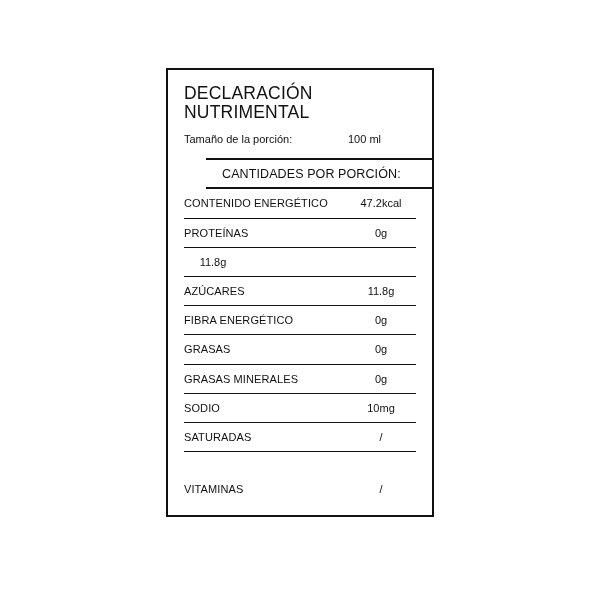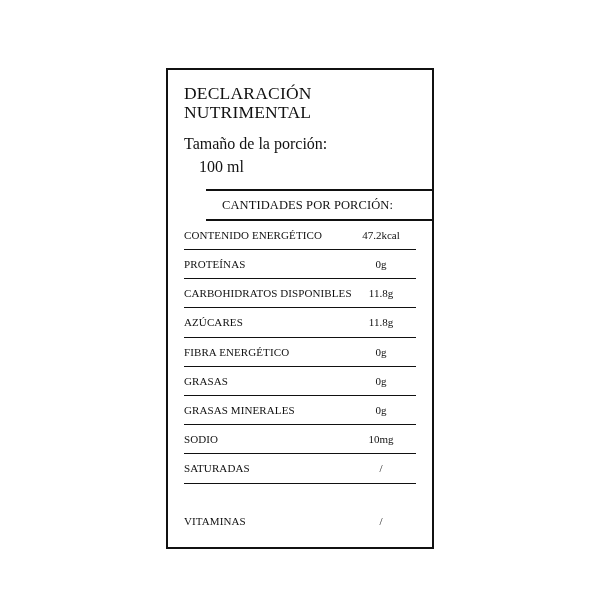--- a/index.html
+++ b/index.html
@@ -10,21 +10,20 @@
     background: #ffffff;
     font-family: "Liberation Sans", sans-serif;
   }
 
   #page {
     position: relative;
     width: 600px;
     height: 600px;
     background: #ffffff;
     overflow: hidden;
-    font-family: Liberation Serif, serif;
   }
 
   .label-panel {
     position: absolute;
     left: 166px;
     top: 68px;
     width: 268px;
     border: 2px solid #111111;
     box-sizing: border-box;
     background: #ffffff;
@@ -40,29 +39,28 @@
   }
 
   .serving-rows {
     padding: 0 16px 10px 16px;
   }
 
   .serving-row {
     display: flex;
     justify-content: space-between;
     align-items: baseline;
-    font-size: 16px;
+    font-size: 11px;
     color: #111111;
     padding: 1px 0;
     line-height: 1.45;
-    flex-direction: column;
   }
 
   .serving-row .val {
-    text-align: right;
+    text-align: left;
     min-width: 60px;
     padding-right: 8px;
   }
 
   .band {
     border-top: 2px solid #111111;
     border-bottom: 2px solid #111111;
     padding: 7px 16px 6px 16px;
     font-size: 12.5px;
     color: #111111;
@@ -120,21 +118,20 @@
     <div class="nutrients">
       <div class="nutrient-row">
         <span class="name">CONTENIDO ENERGÉTICO</span>
         <span class="val">47.2kcal</span>
       </div>
       <div class="nutrient-row">
         <span class="name">PROTEÍNAS</span>
         <span class="val">0g</span>
       </div>
       <div class="nutrient-row">
-        <span class="name">CARBOHIDRATOS DISPONIBLES</span>
         <span class="val">11.8g</span>
       </div>
       <div class="nutrient-row">
         <span class="name">AZÚCARES</span>
         <span class="val">11.8g</span>
       </div>
       <div class="nutrient-row">
         <span class="name">FIBRA ENERGÉTICO</span>
         <span class="val">0g</span>
       </div>

